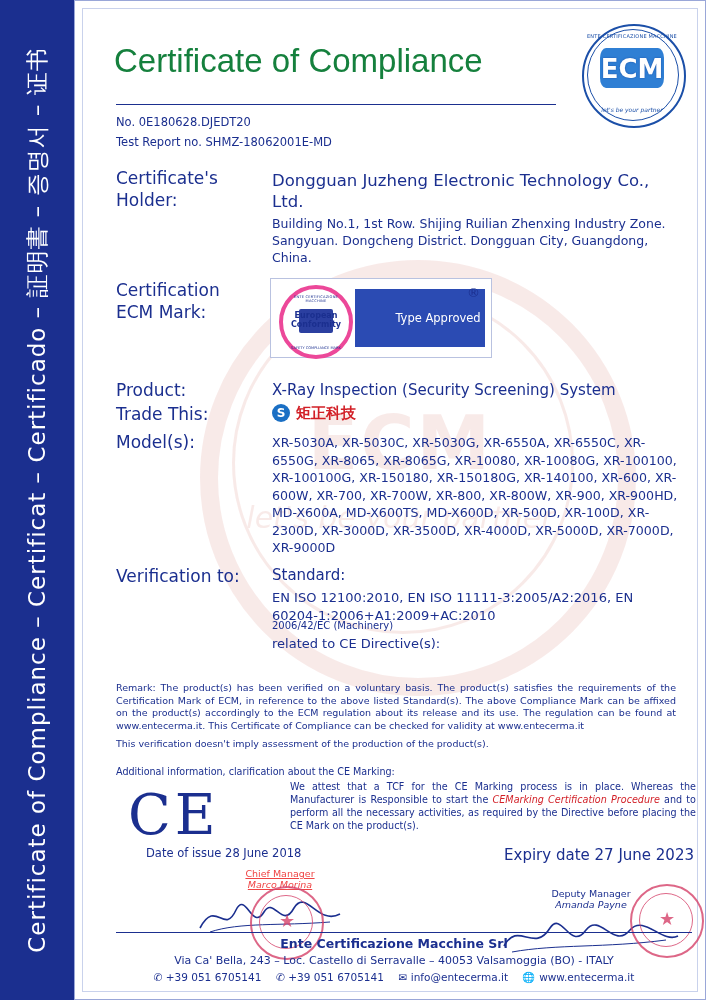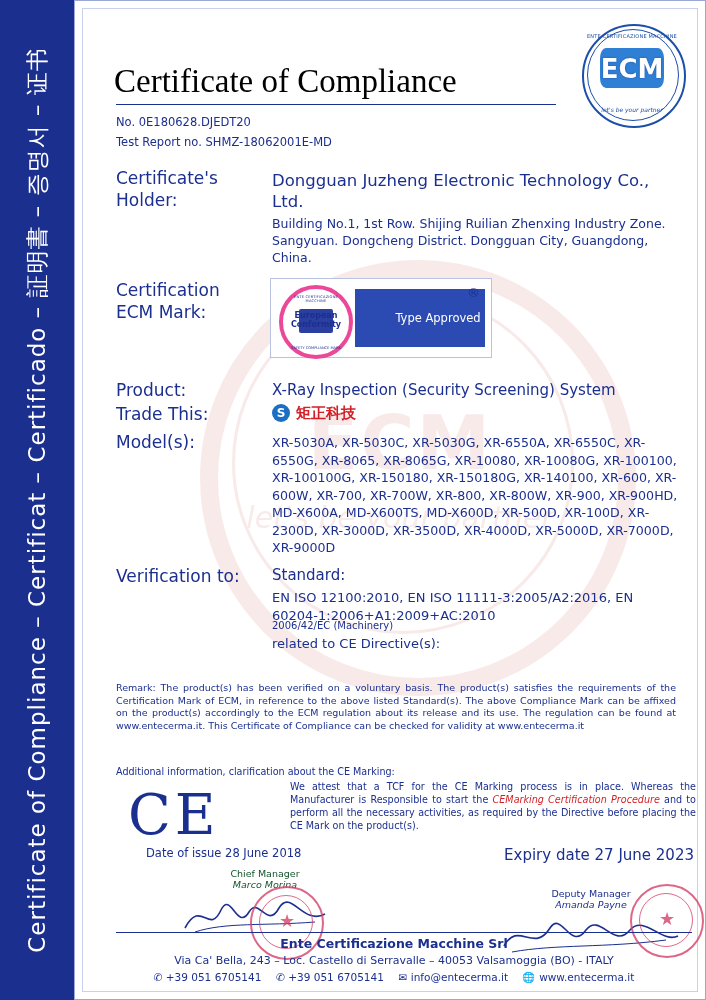--- a/index.html
+++ b/index.html
@@ -64,23 +64,23 @@
   }
   .wm-sub{
     position:absolute;left:0;top:250px;width:560px;text-align:center;
     font-size:30px;color:#c0392b;font-style:italic;
   }
 
   
   .content{position:absolute;left:100px;top:0;width:600px;height:1000px;}
 
   .title{
-    position:absolute;left:14px;top:63px;
-    font-size:33px;color:#000000;
-    font-family:Liberation Serif, serif;
+    position:absolute;left:14px;top:42px;
+    font-size:33px;color:#15803d;
+    font-family:Liberation Sans, sans-serif;
   }
   .title-rule{
     position:absolute;left:16px;top:104px;width:440px;height:1px;background:#1b2f8f;
   }
   .cert-no{position:absolute;left:16px;top:115px;font-size:11.5px;color:#1b2f8f;}
   .test-no{position:absolute;left:16px;top:135px;font-size:11.5px;color:#1b2f8f;}
 
   .lbl{position:absolute;color:#1b2f8f;font-size:17px;}
   .val{position:absolute;color:#1b2f8f;}
 
@@ -164,21 +164,21 @@
   }
   .attest{
     position:absolute;left:170px;top:780px;width:406px;
     font-size:9.6px;line-height:13px;color:#1b2f8f;text-align:justify;margin-left:20px;
   }
   .attest .red{color:#d21f26;font-style:italic;}
 
   .issue{position:absolute;left:46px;top:846px;font-size:11.5px;color:#1b2f8f;}
   .expiry{position:absolute;right:6px;top:846px;font-size:15px;color:#1b2f8f;}
 
-  .sig-left{position:absolute;left:75px;top:868px;width:180px;text-align:center;color:#14532d;}
+  .sig-left{position:absolute;left:90px;top:868px;width:180px;text-align:center;color:#ef4444;text-decoration:underline;}
   .sig-right{position:absolute;right:14px;top:868px;width:190px;text-align:center;color:#1b2f8f;margin-top:20px;}
   .sig-role{font-size:9.5px;}
   .sig-name{font-size:9.5px;font-style:italic;}
   .sig-scribble{
     margin-top:2px;height:46px;position:relative;
   }
   .sig-scribble svg{position:absolute;left:0;top:0;}
 
   .stamp{
     position:absolute;width:70px;height:70px;border-radius:50%;
@@ -303,20 +303,21 @@
 
     <div class="lbl verif-lbl">Verification to:</div>
     <div class="val std-lbl">Standard:</div>
     <div class="val std-val">EN ISO 12100:2010, EN ISO 11111-3:2005/A2:2016, EN 60204-1:2006+A1:2009+AC:2010</div>
     <div class="val rel-lbl">related to CE Directive(s):</div>
     <div class="val rel-val">2006/42/EC (Machinery)</div>
 
     <div class="remark">
       <b>Remark:</b>
       <span>The product(s) has been verified on a voluntary basis. The product(s) satisfies the requirements of the Certification Mark of ECM, in reference to the above listed Standard(s). The above Compliance Mark can be affixed on the product(s) accordingly to the ECM regulation about its release and its use. The regulation can be found at www.entecerma.it. This Certificate of Compliance can be checked for validity at www.entecerma.it</span>
+      <span class="l2">This verification doesn't imply assessment of the production of the product(s).</span>
     </div>
 
     <div class="addinfo">
       <span>Additional information, clarification about the </span><span>CE</span><span> Marking:</span>
     </div>
 
     <div class="ce-big">CE</div>
 
     <div class="attest">
       <span>We attest that a TCF for the </span><span>CE</span><span> Marking process is in place. Whereas the Manufacturer is Responsible to start the </span><span class="red">CE</span><span class="red">Marking Certification Procedure</span><span> and to perform all the necessary activities, as required by the Directive before placing the </span><span>CE</span><span> Mark on the product(s).</span>

